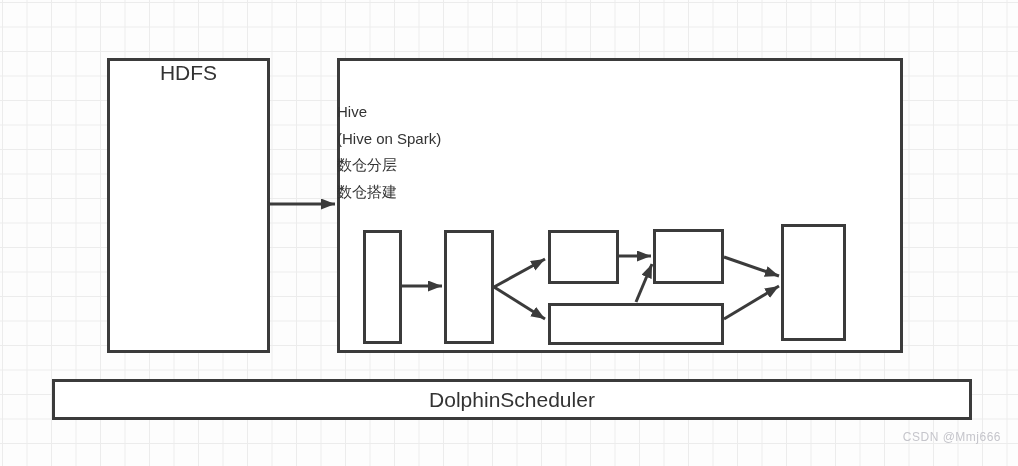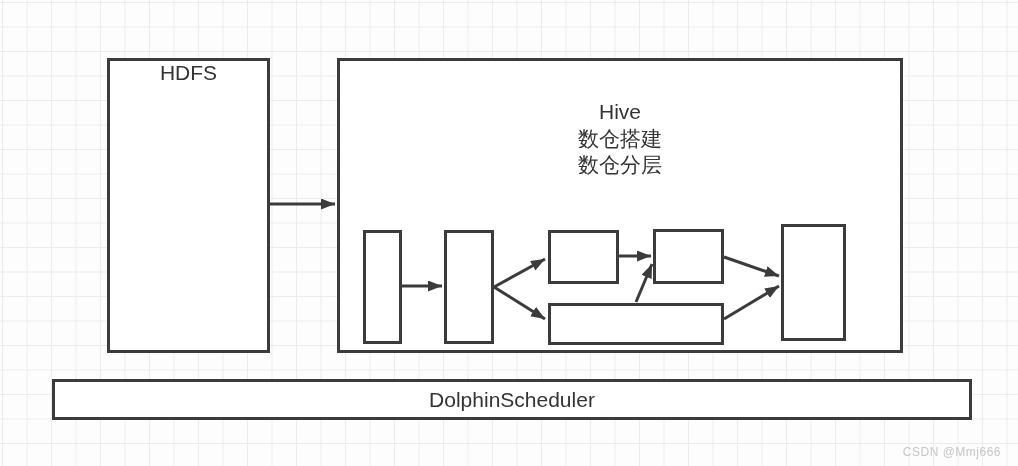--- a/index.html
+++ b/index.html
@@ -31,22 +31,21 @@
     left: 107px; top: 58px; width: 163px; height: 295px;
     display: flex; align-items: flex-start; justify-content: center;
     font-size: 21px;
   }
   .hive-box {
     left: 337px; top: 58px; width: 566px; height: 295px;
   }
   .hive-title {
     position: absolute;
     left: 337px; top: 99px; width: 566px;
-    text-align: center;
-    font-size: 21px;
+    font-size: 15px;
     line-height: 26.5px;
   }
   .stage { position: absolute; box-sizing: border-box; background: #ffffff; border: 3px solid #3b3b3b; }
   .stage-1 { left: 363px; top: 230px; width: 39px;  height: 114px; }
   .stage-2 { left: 444px; top: 230px; width: 50px;  height: 114px; }
   .stage-3 { left: 548px; top: 230px; width: 71px;  height: 54px;  }
   .stage-4 { left: 653px; top: 229px; width: 71px;  height: 55px;  }
   .stage-5 { left: 548px; top: 303px; width: 176px; height: 42px;  }
   .stage-6 { left: 781px; top: 224px; width: 65px;  height: 117px; }
   .scheduler-box {
@@ -57,40 +56,41 @@
     overflow: visible;
   }
   .arrows {
     position: absolute;
     left: 0; top: 0;
     pointer-events: none;
   }
   .watermark {
     position: absolute;
     right: 17px;
-    bottom: 7px;
+    bottom: 22px;
     font-size: 12px;
     color: #c5c5cb;
     letter-spacing: 0.5px;
   }
 </style>
 </head>
 <body>
 
 <div class="canvas">
 
   <div class="node hdfs-box">
     <span>HDFS</span>
   </div>
 
   <div class="node hive-box"></div>
   <div class="hive-title">
     <div>Hive</div>
+    <div>(Hive on Spark)</div>
+    <div>数仓分层</div>
     <div>数仓搭建</div>
-    <div>数仓分层</div>
   </div>
 
   <div class="stage stage-1"></div>
   <div class="stage stage-2"></div>
   <div class="stage stage-3"></div>
   <div class="stage stage-4"></div>
   <div class="stage stage-5"></div>
   <div class="stage stage-6"></div>
 
   <div class="node scheduler-box">

